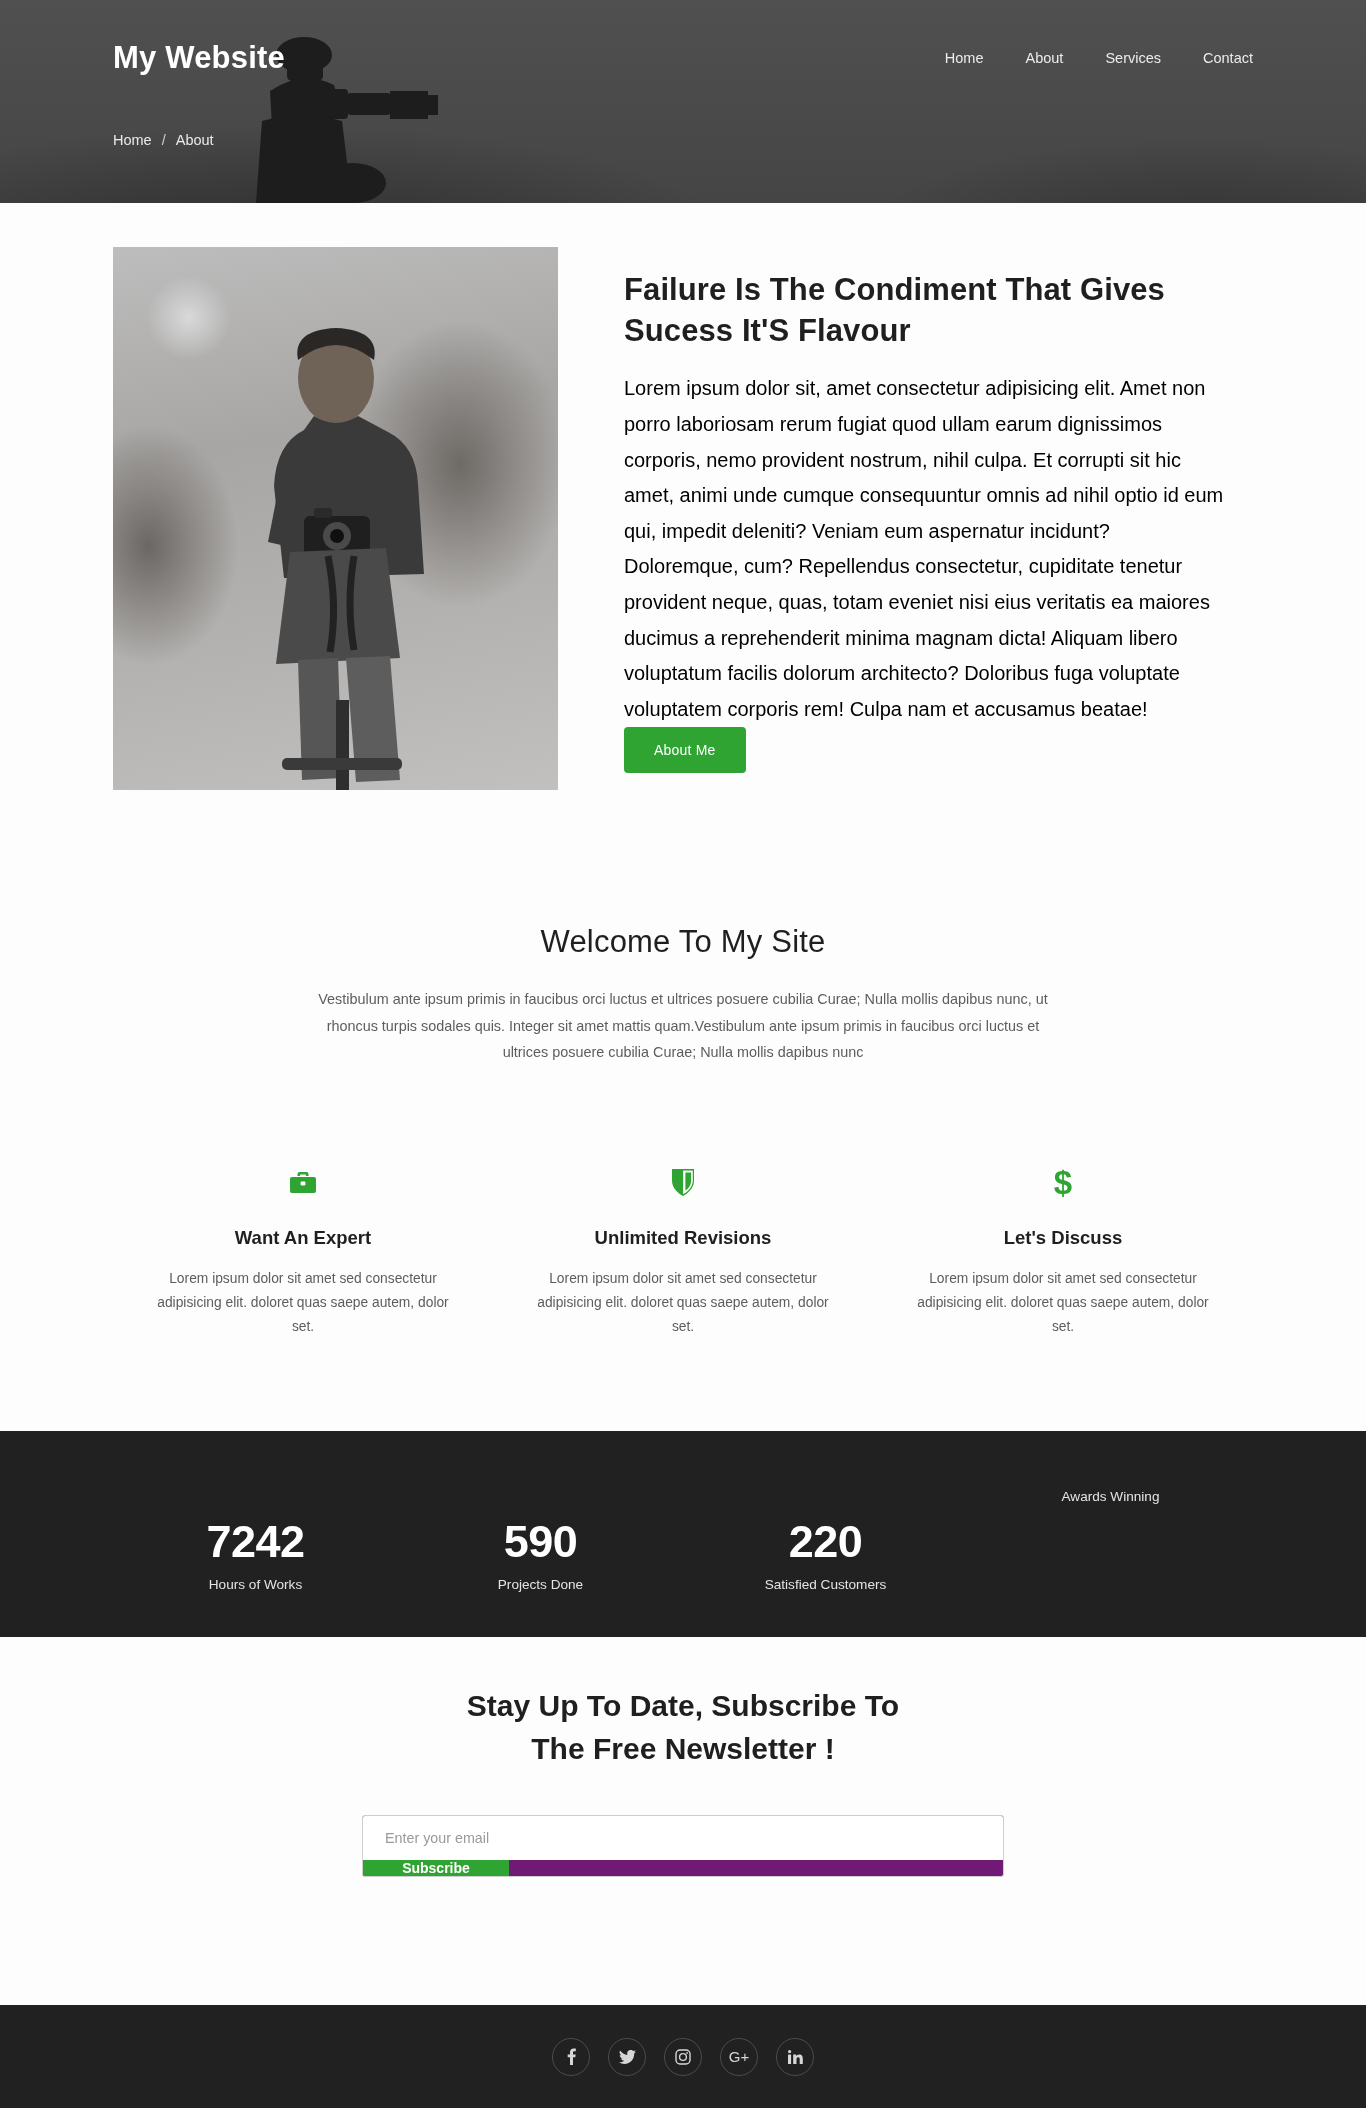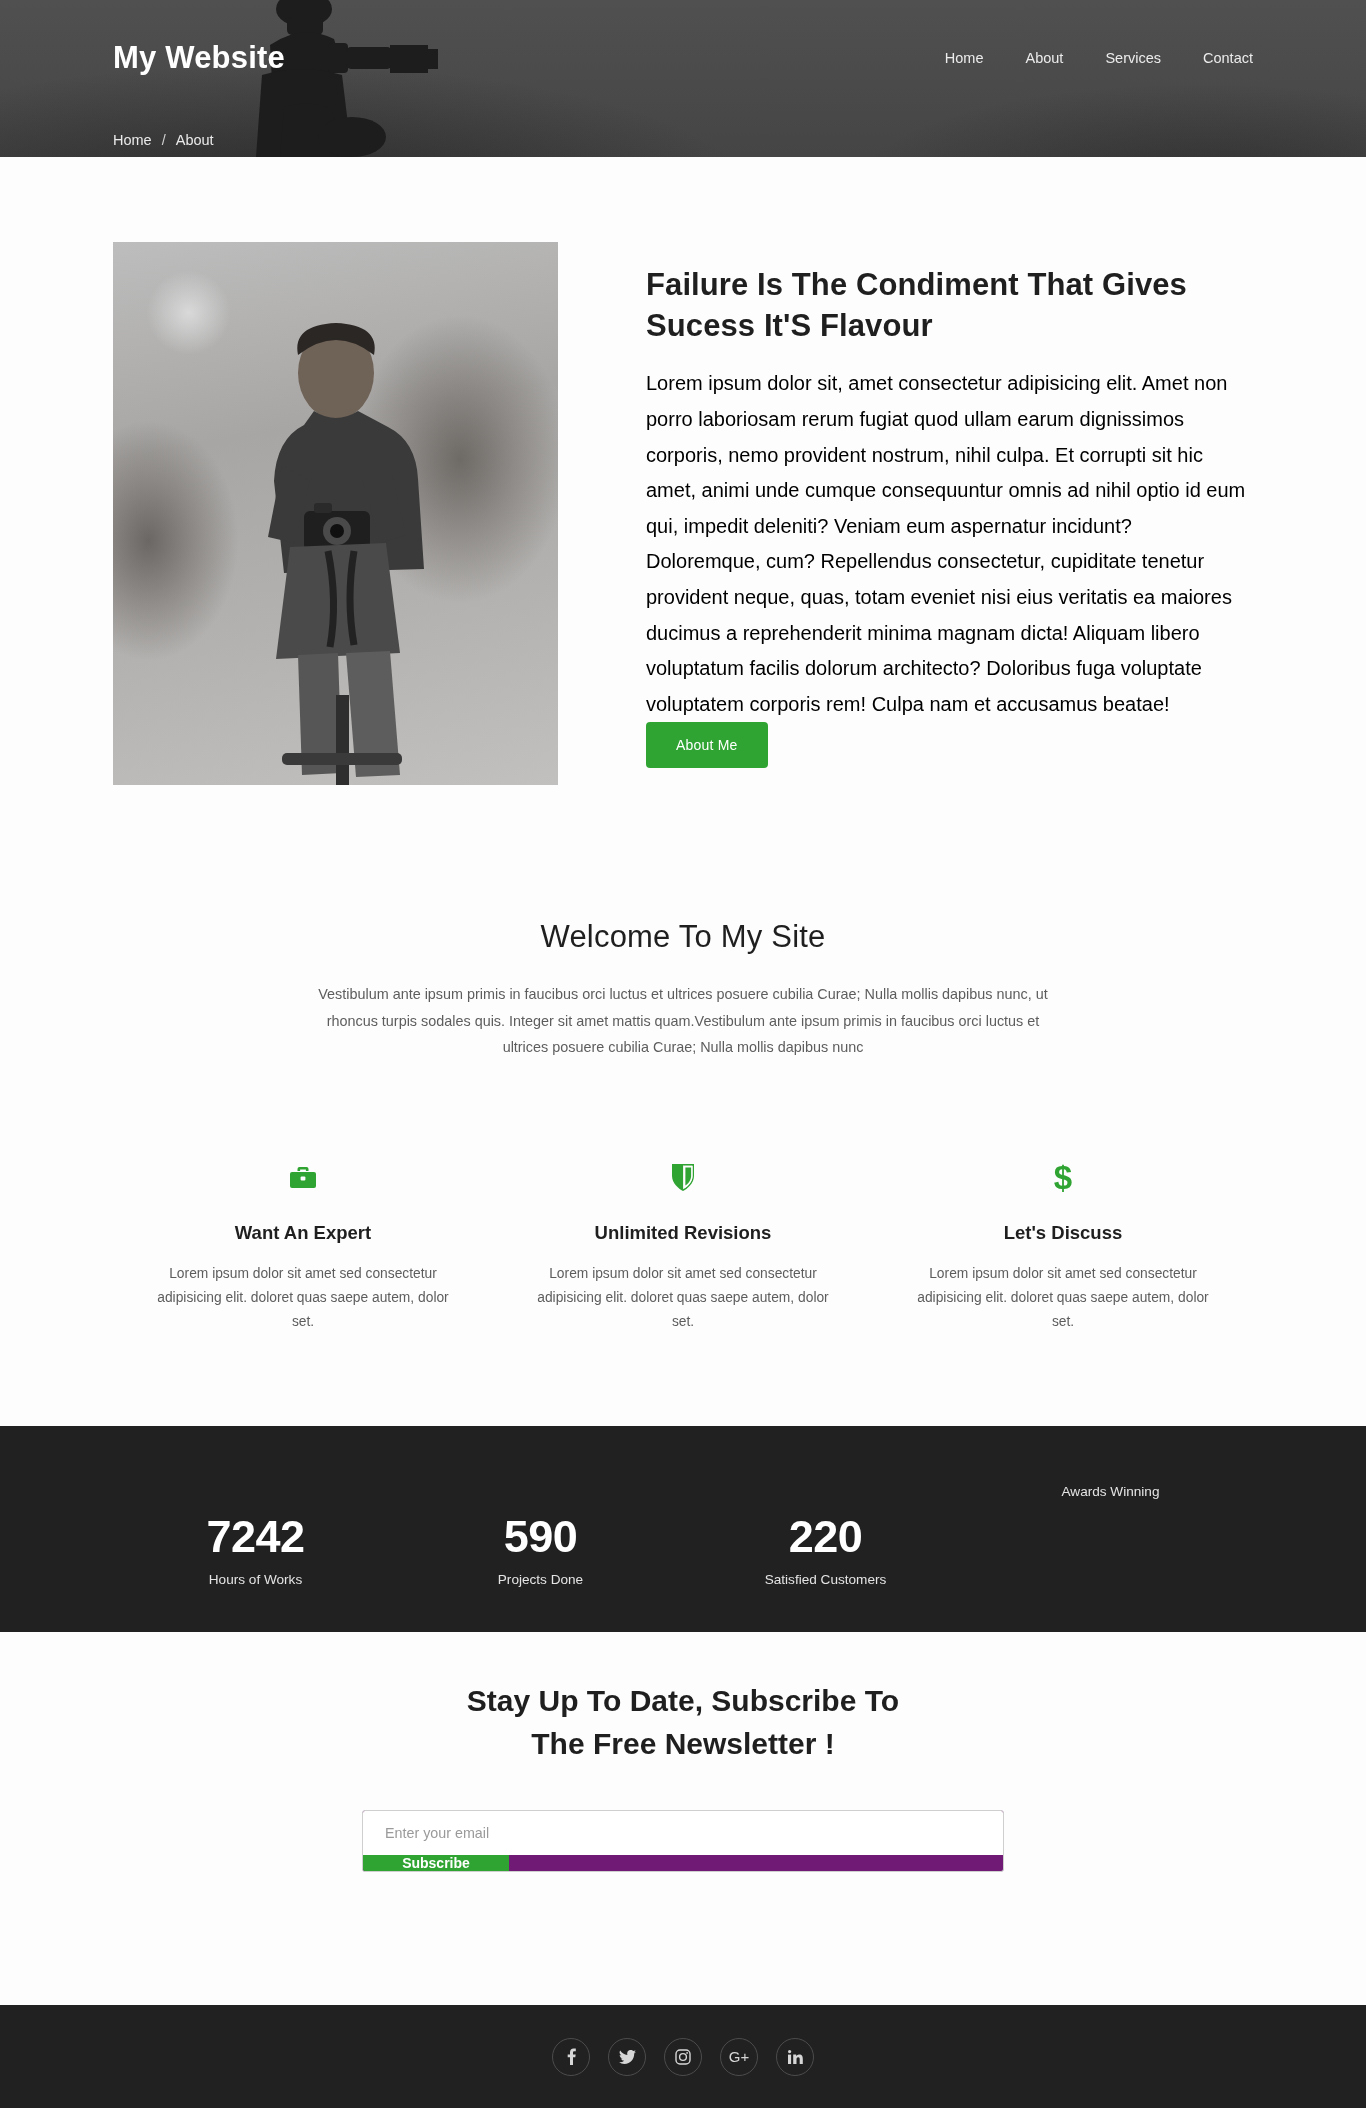--- a/index.html
+++ b/index.html
@@ -8,21 +8,21 @@
     height: 2108px;
     font-family: "Liberation Sans", sans-serif;
     background: #fdfdfd;
     overflow: hidden;
   }
 
   
   .banner {
     position: relative;
     width: 1366px;
-    height: 157px;
+    height: 203px;
     background: #4a4a4a;
     overflow: hidden;
   }
   .banner-haze {
     position: absolute;
     left: 0; top: 0; width: 100%; height: 100%;
     background:
       radial-gradient(ellipse 700px 200px at 20% 130%, rgba(20,20,20,.55), rgba(20,20,20,0) 70%),
       radial-gradient(ellipse 500px 150px at 88% 120%, rgba(25,25,25,.45), rgba(25,25,25,0) 70%),
       linear-gradient(180deg, #505050 0%, #4a4a4a 55%, #454545 100%);
@@ -65,23 +65,23 @@
     gap: 10px;
     color: #eaeaea;
     font-size: 14.5px;
   }
   .breadcrumb .sep { color: #cfcfcf; }
 
   
   .about-section {
     width: 1140px;
     margin: 0 auto;
-    padding-top: 85px;
-    display: flex;
-    gap: 88px;
+    padding-top: 44px;
+    display: flex;
+    gap: 66px;
     align-items: flex-start;
   }
   .about-photo {
     width: 445px;
     height: 543px;
     flex: none;
     position: relative;
     overflow: hidden;
     background: #9c9c9c;
   }

